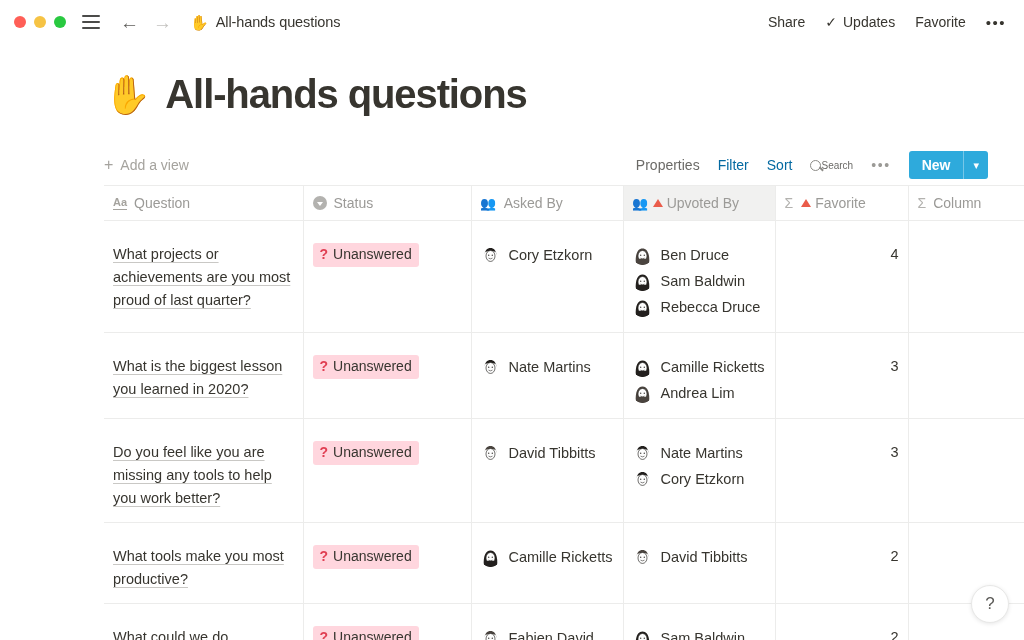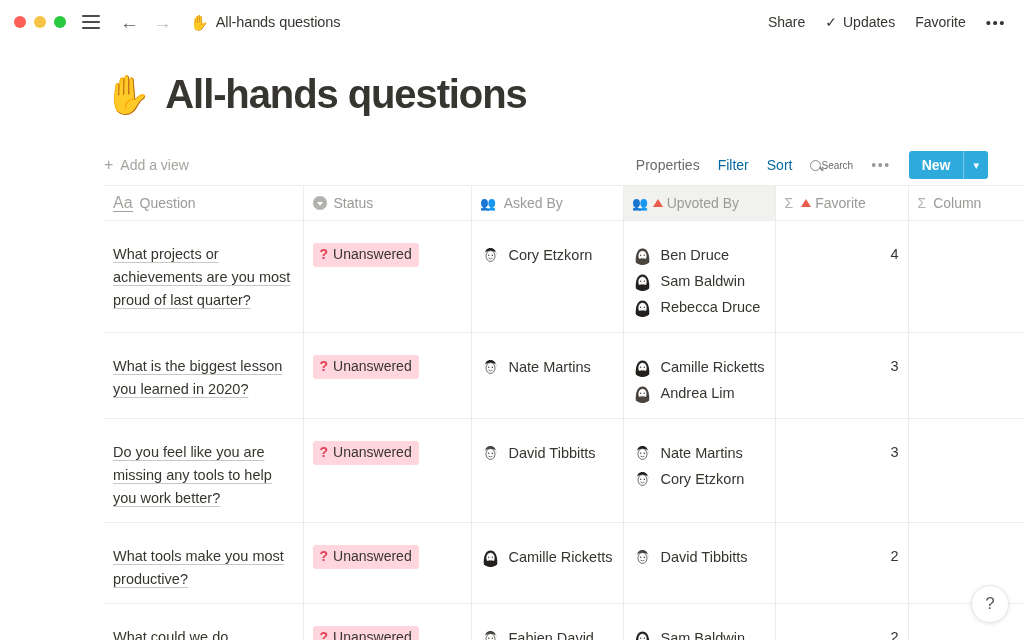--- a/index.html
+++ b/index.html
@@ -129,22 +129,22 @@
     padding: 0 9px;
     color: #9b9a97;
     font-size: 14px;
     background: #fff;
     white-space: nowrap;
   }
   .hdr-row th.highlight { background: #f1f1f0; }
   .hdr-inner { display: flex; align-items: center; gap: 7px; height: 34px; }
   .hdr-inner.tight { gap: 4px; }
   .ico-aa {
-    font-size: 16px; color: #a5a39e; border-bottom: 1.4px solid #a5a39e;
-    line-height: 1.1; font-weight: normal;
+    font-size: 11px; color: #a5a39e; border-bottom: 1.4px solid #a5a39e;
+    line-height: 1.1; font-weight: bold;
   }
   .ico-status {
     width: 14px; height: 14px; border-radius: 50%; background: #b3b2af;
     display: inline-flex; align-items: center; justify-content: center;
   }
   .ico-status::after {
     content: ""; border-left: 3.5px solid transparent; border-right: 3.5px solid transparent;
     border-top: 4px solid #fff; display: block; margin-top: 1px;
   }
   .ico-people { font-size: 13px; color: #b3b2af; }

